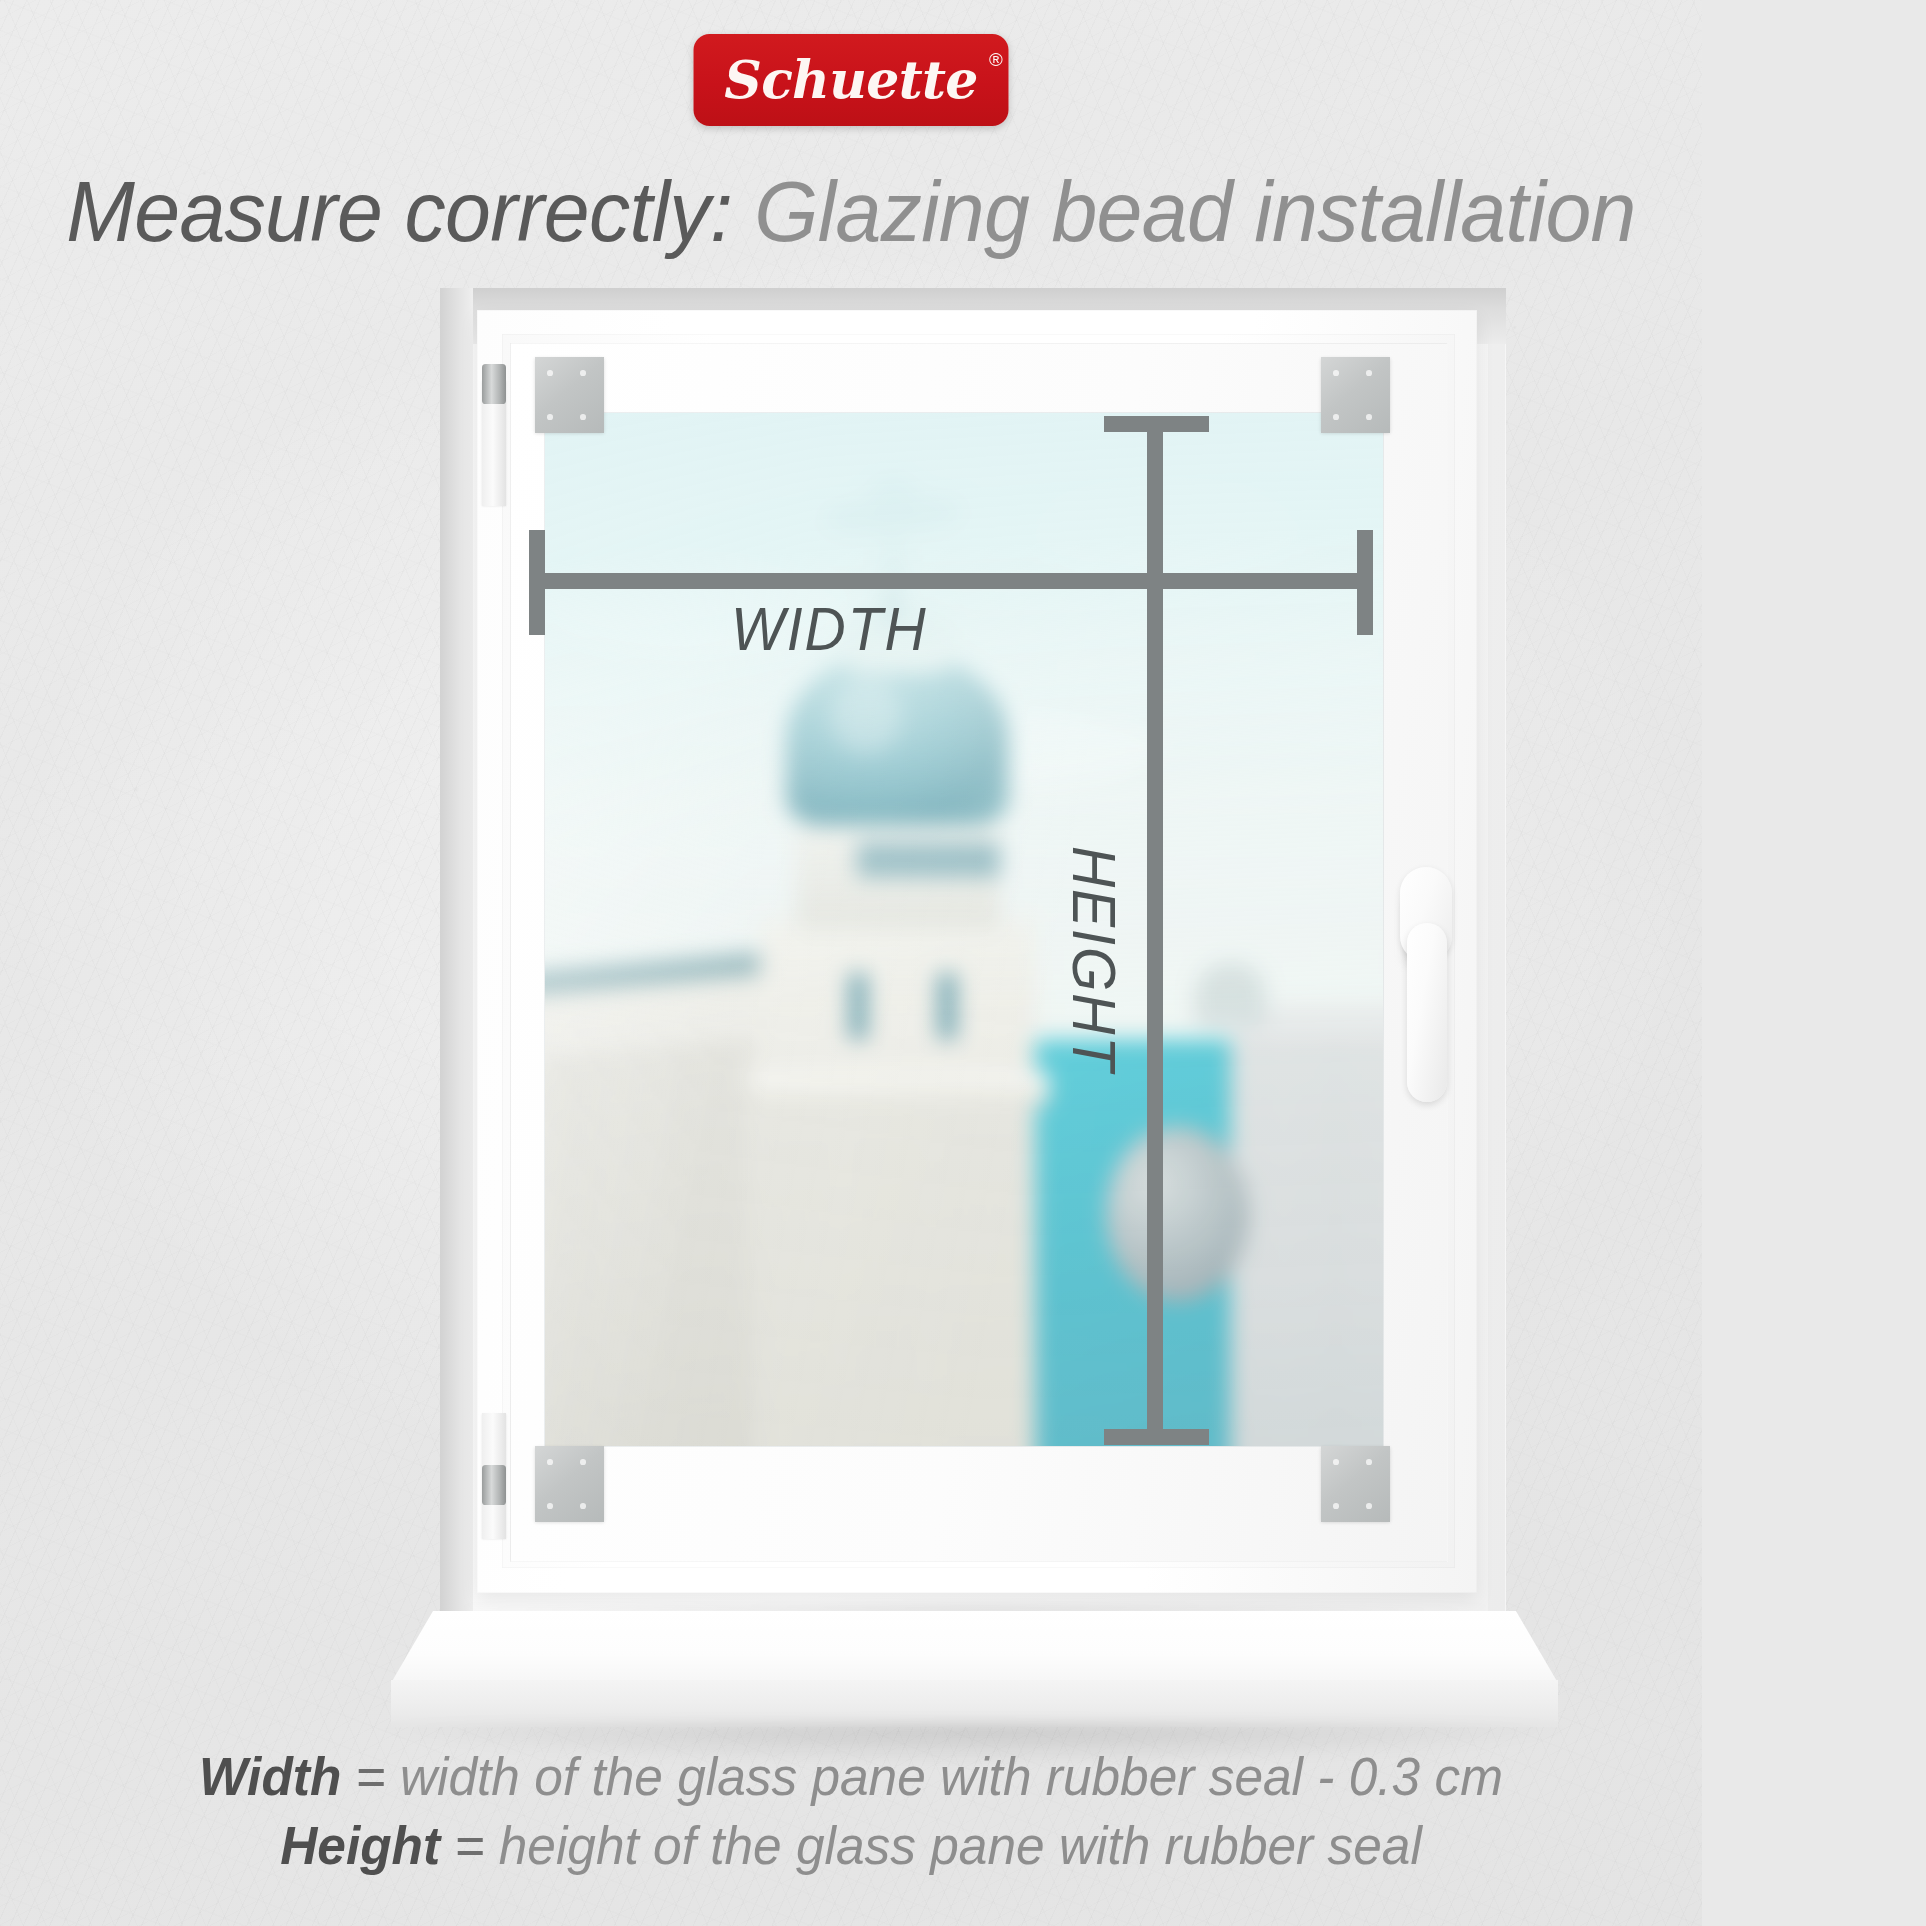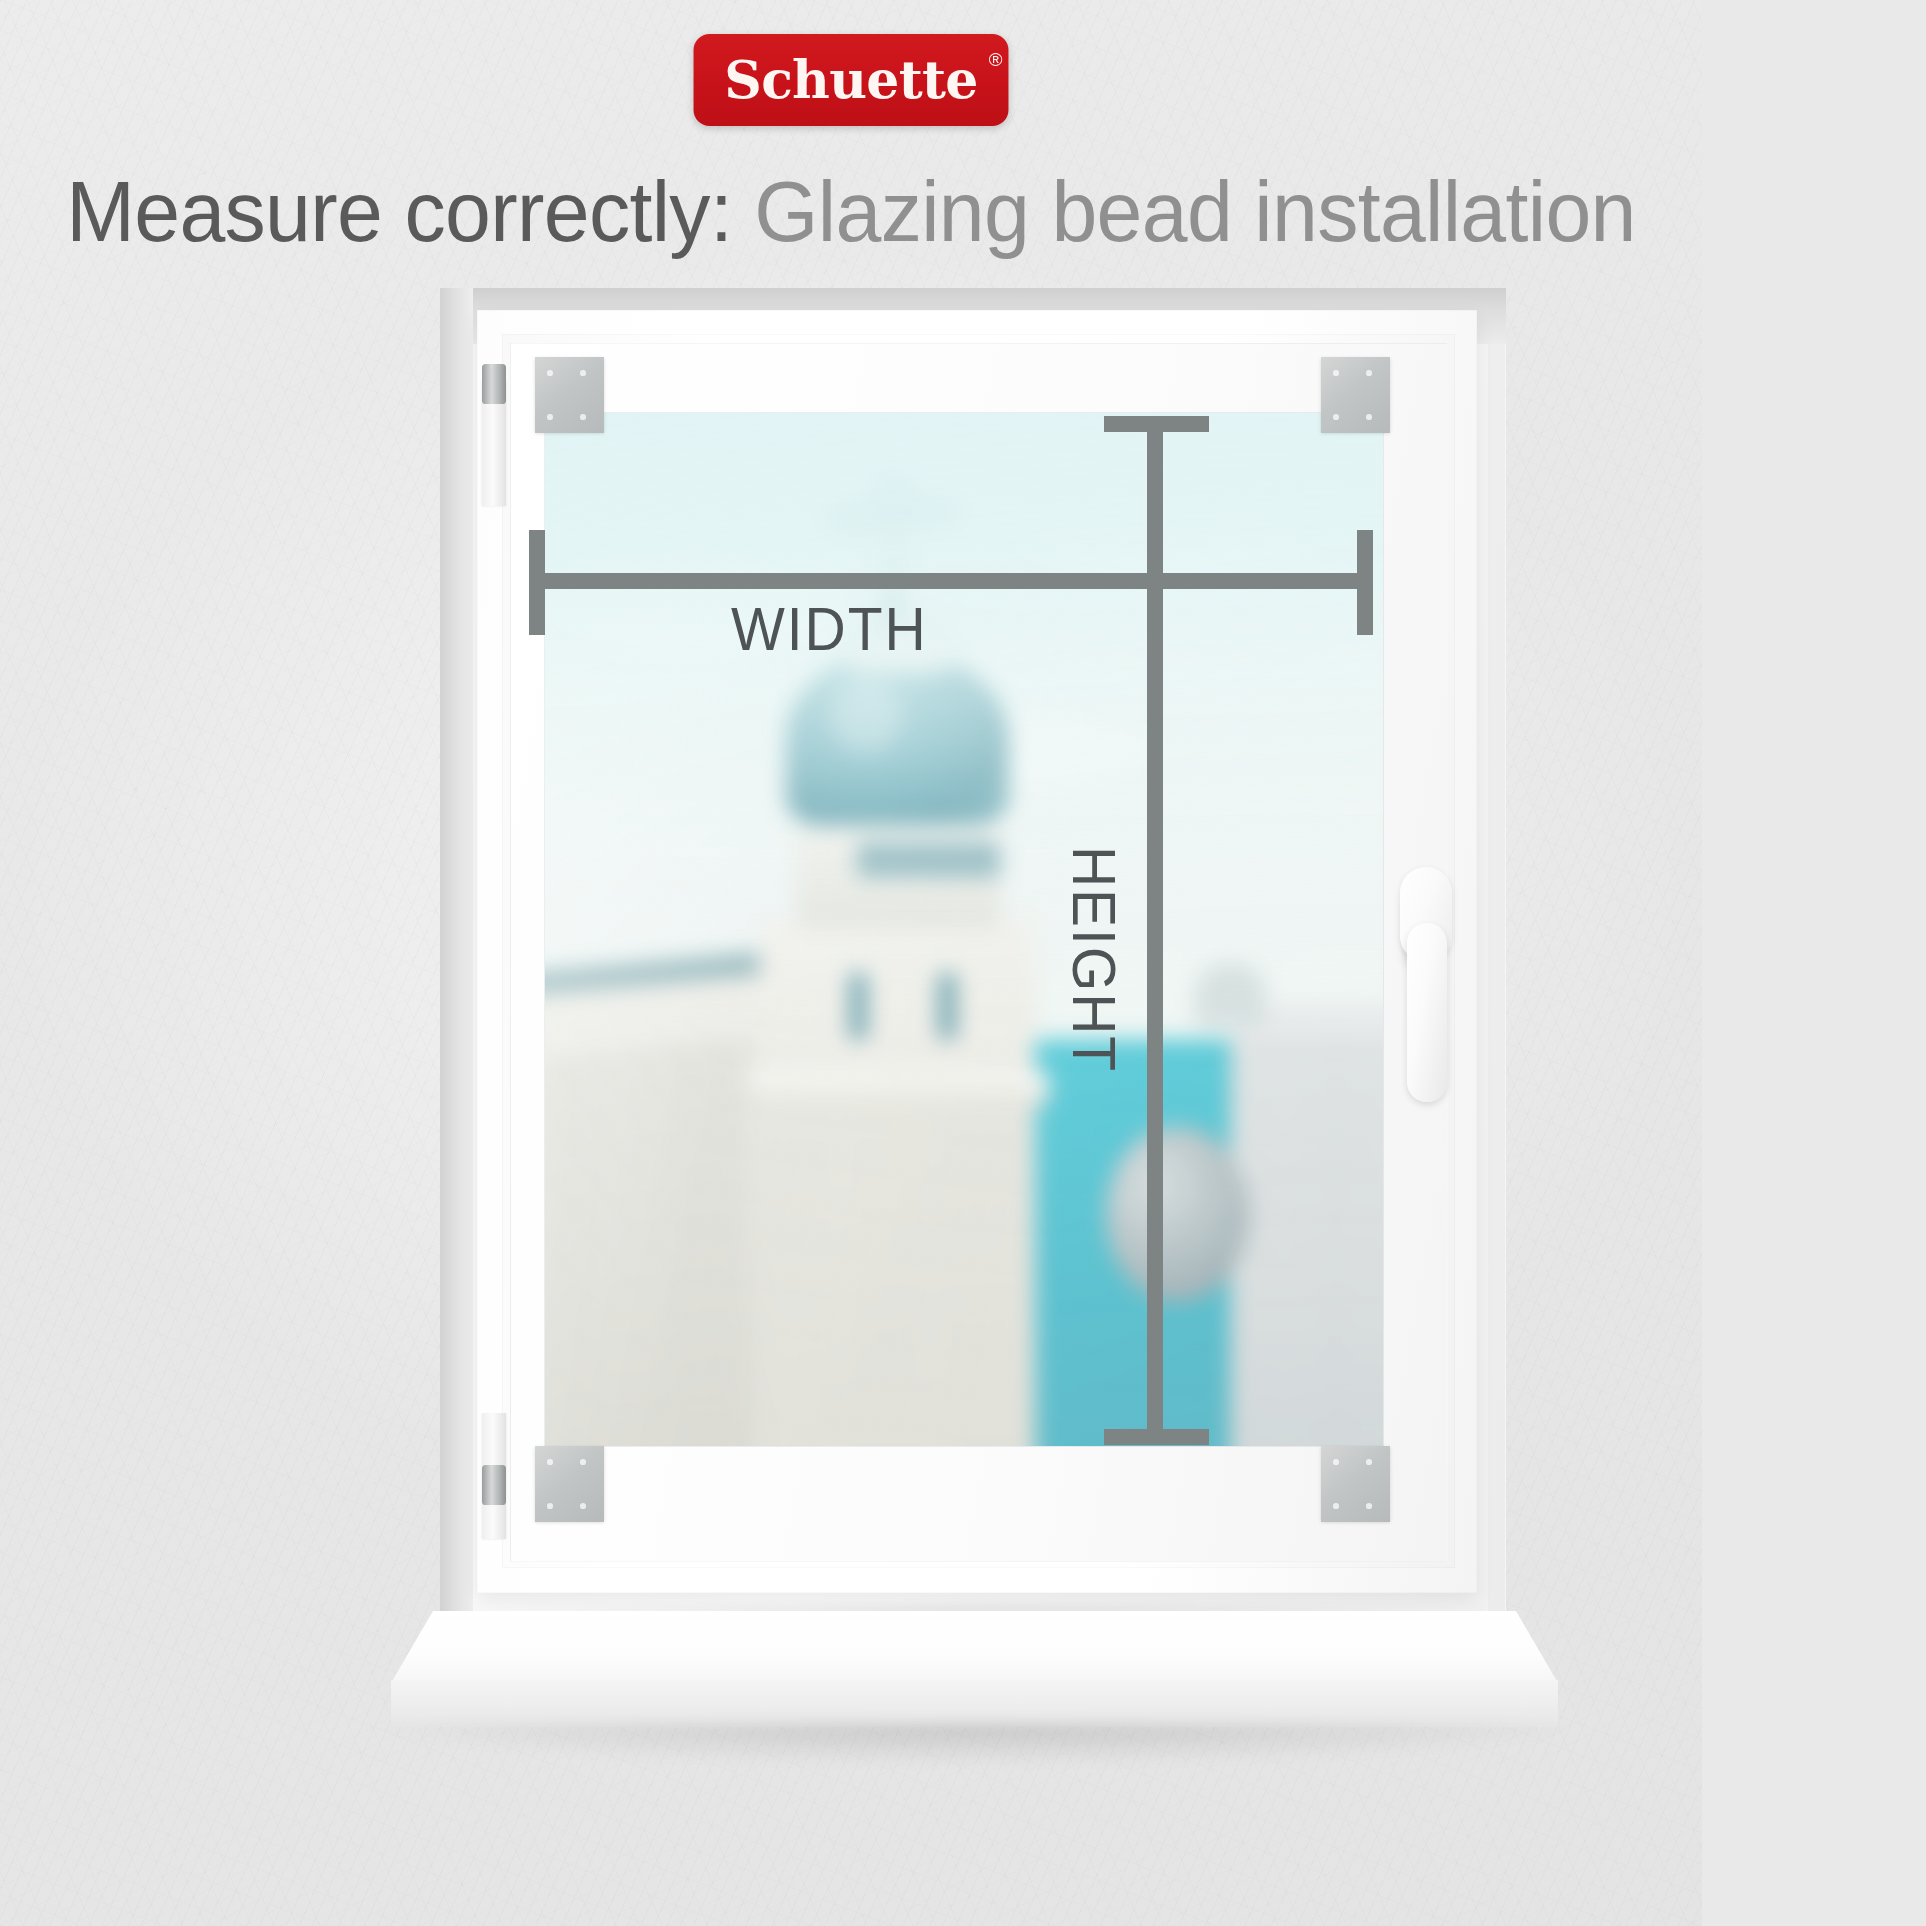--- a/index.html
+++ b/index.html
@@ -8,20 +8,21 @@
     width:1926px;height:1926px;overflow:hidden;
     font-family:"Liberation Sans", sans-serif;
     background:#e9e9e9;
   }
   #stage{
     position:relative;width:1702px;height:1926px;
     background:
       radial-gradient(ellipse 1218px 932px at 50% 46%, rgba(255,255,255,.55), rgba(255,255,255,0) 70%),
       linear-gradient(160deg,#ececec 0%,#e8e8e8 40%,#e4e4e4 100%);
     overflow:hidden;
+    font-style:italic;
   }
   
   .texture{
     position:absolute;inset:0;pointer-events:none;opacity:.55;
     background-image:
       repeating-linear-gradient(114deg, rgba(160,160,160,.11) 0px, rgba(160,160,160,.11) 1.1px, rgba(0,0,0,0) 1.1px, rgba(0,0,0,0) 12px),
       repeating-linear-gradient(67deg, rgba(150,150,150,.075) 0px, rgba(150,150,150,.075) 1px, rgba(0,0,0,0) 1px, rgba(0,0,0,0) 21px),
       repeating-linear-gradient(21deg, rgba(170,170,170,.06) 0px, rgba(170,170,170,.06) 1.6px, rgba(0,0,0,0) 1.6px, rgba(0,0,0,0) 29px),
       repeating-linear-gradient(152deg, rgba(140,140,140,.05) 0px, rgba(140,140,140,.05) 0.8px, rgba(0,0,0,0) 0.8px, rgba(0,0,0,0) 16.5px);
   }
@@ -413,15 +414,23 @@
     <div id="handle-shade"></div>
     <div id="handle-base"></div>
     <div id="handle-lever"></div>
 
     <div id="window-shadow"></div>
     <div id="sill-top"></div>
     <div id="sill-front"></div>
     <div id="sill-shadow"></div>
   </div>
 
+  <div id="legend">
+    <div class="legend-row">
+      <span class="lbl">Width</span><span class="eq"> = </span><span>width of the glass pane with rubber seal - 0.3 cm</span>
+    </div>
+    <div class="legend-row">
+      <span class="lbl">Height</span><span class="eq"> = </span><span>height of the glass pane with rubber seal</span>
+    </div>
+  </div>
 
 </div>
 
 
 </body></html>

